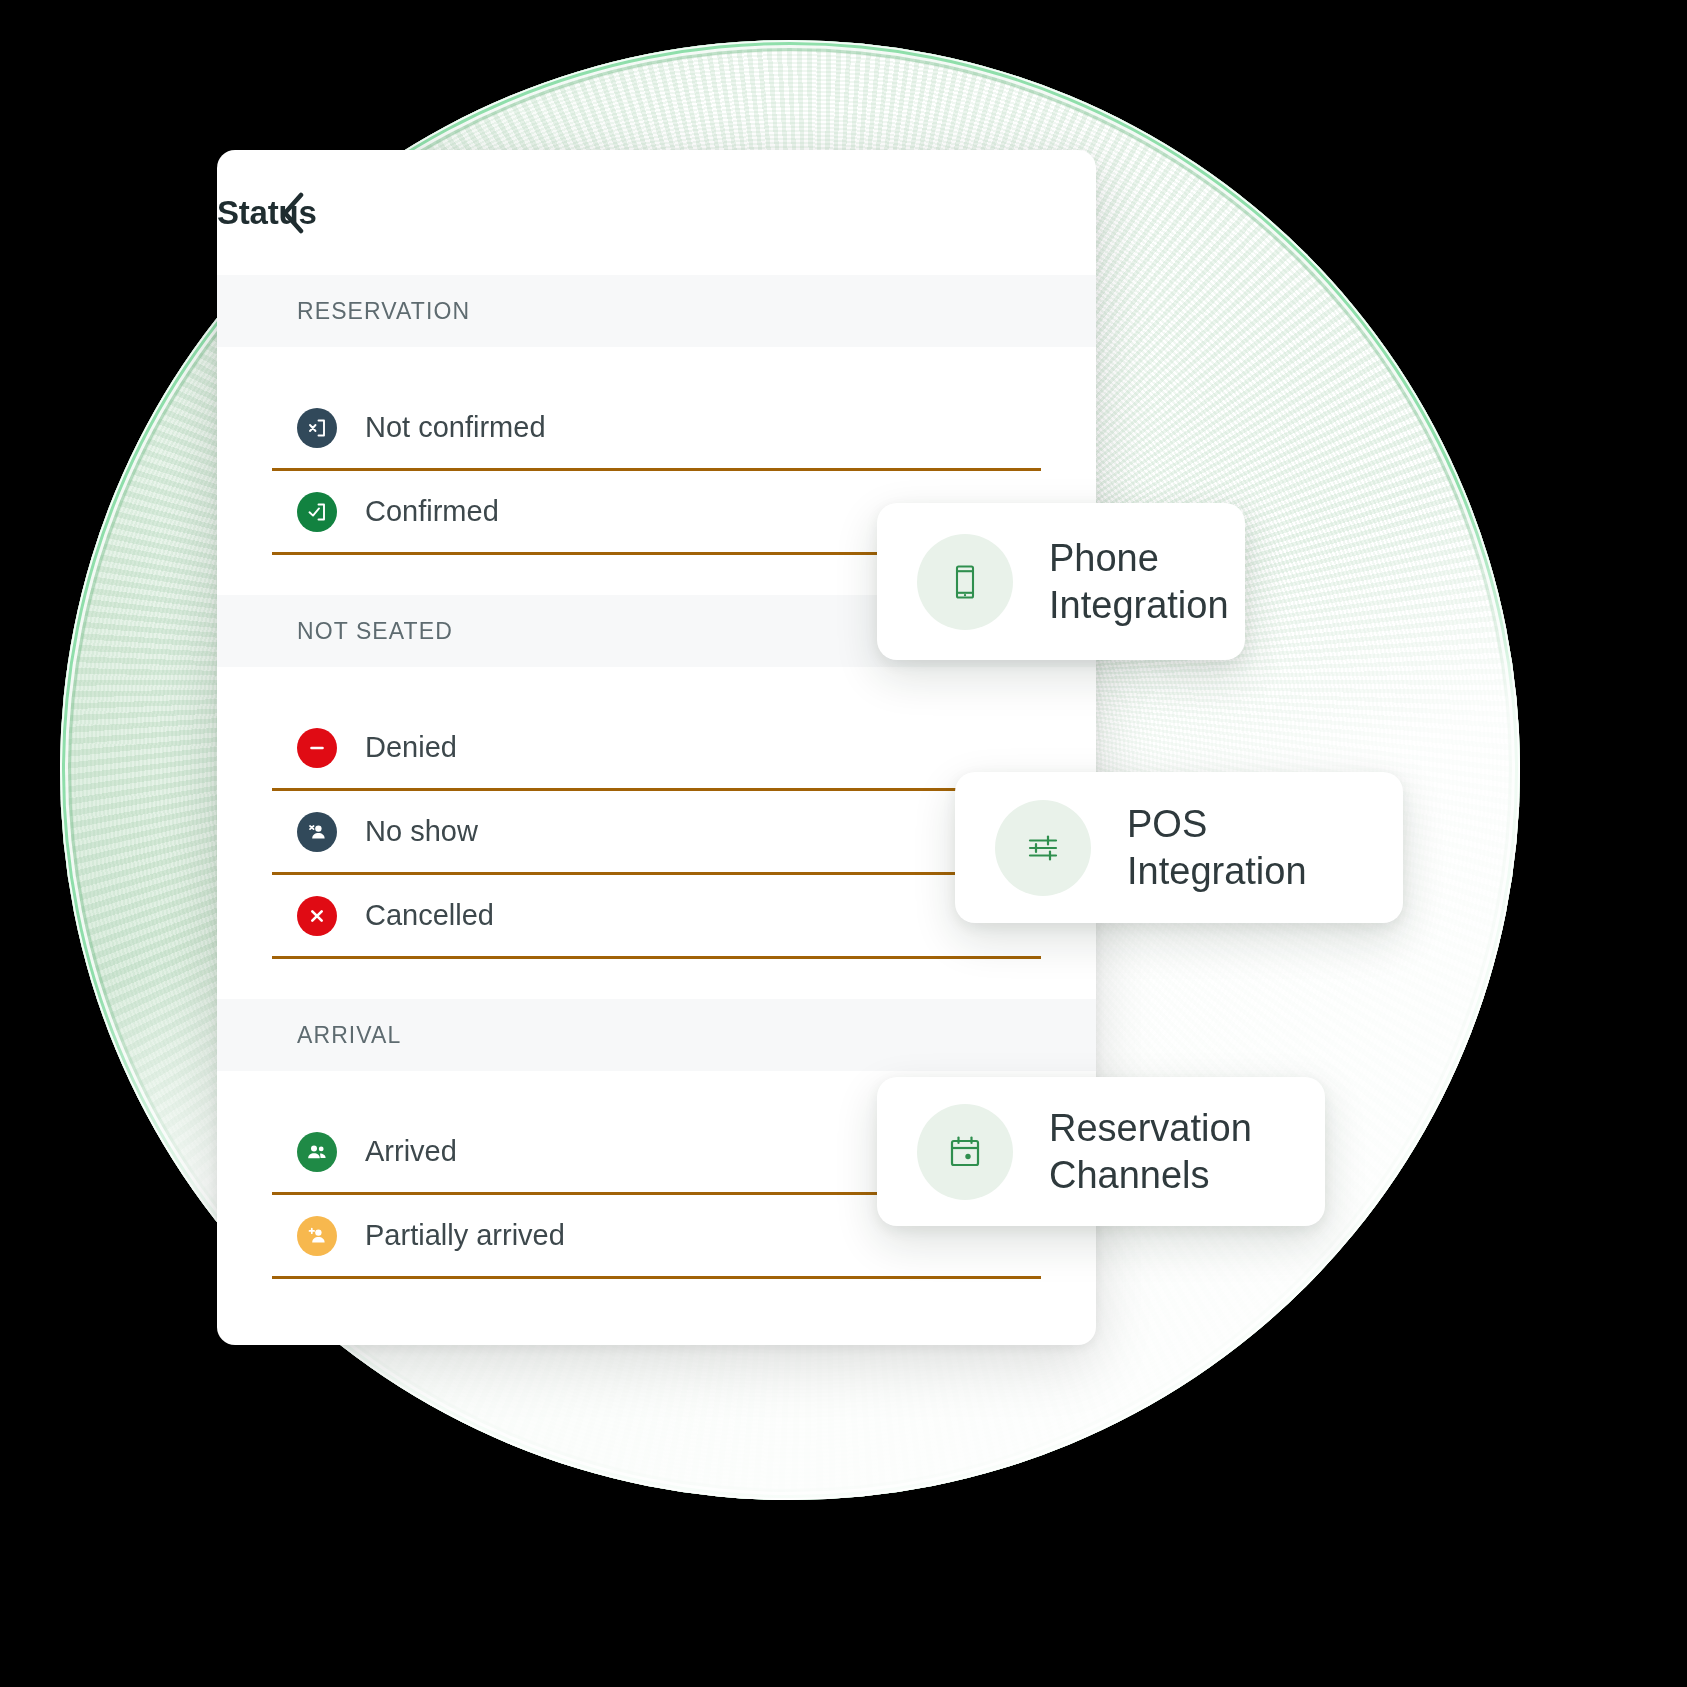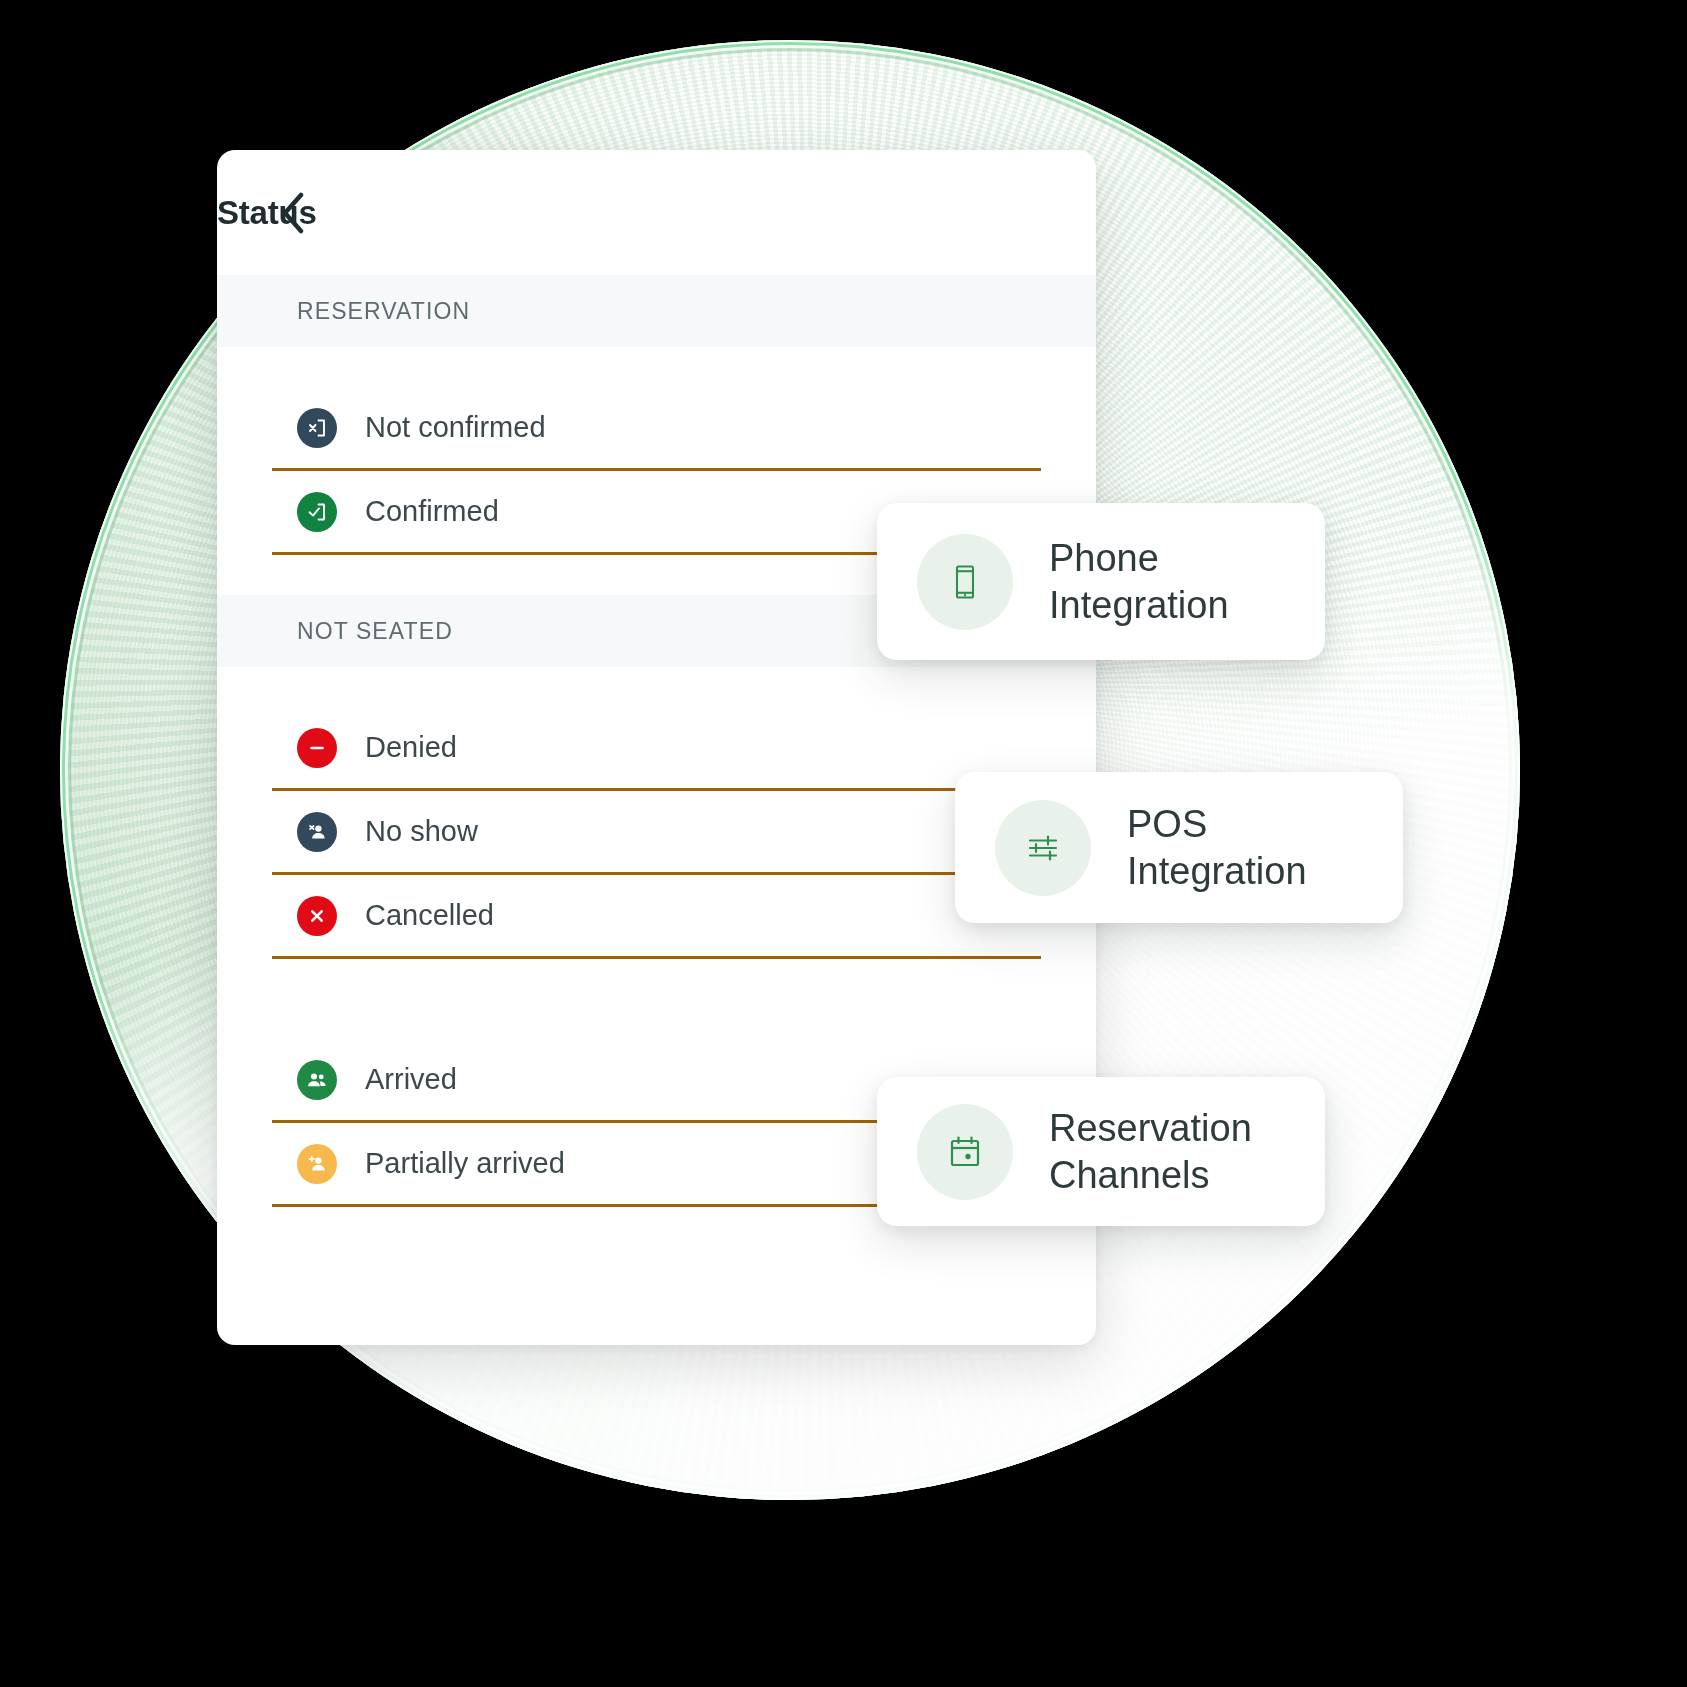--- a/index.html
+++ b/index.html
@@ -159,21 +159,21 @@
   }
   .feature-icon svg { display:block; }
   .feature-label {
     margin-left:36px;
     font-size:38px;
     line-height:1.23;
     color:#2f3a3d;
     white-space:pre-line;
   }
 
-  #card-phone    { left:877px; top:503px;  width:448px; height:157px; }
+  #card-phone    { left:877px; top:503px;  width:368px; height:157px; }
   #card-pos      { left:955px; top:772px;  width:448px; height:151px; }
   #card-channels { left:877px; top:1077px; width:448px; height:149px; }
 </style>
 </head>
 <body>
 
 <div class="stage">
 
   <div class="bg-sphere"></div>
   <div class="sphere-rim"></div>
@@ -257,20 +257,23 @@
           <svg width="24" height="24" viewBox="0 0 24 24" fill="none">
             <path d="M7.3 7.3 L16.7 16.7 M16.7 7.3 L7.3 16.7" stroke="#ffffff" stroke-width="2.6" stroke-linecap="round"></path>
           </svg>
         </span>
         <span class="row-label">Cancelled</span>
       </div>
     </div>
 
     <div class="gap"></div>
 
+    <div class="section-header">
+      <span>ARRIVAL</span>
+    </div>
 
     <div class="gap"></div>
 
     <div class="list">
 
       <div class="row">
         <span class="badge" style="background:#1f8a46">
           <svg width="24" height="24" viewBox="0 0 24 24" fill="none">
             <circle cx="9.0" cy="8.4" r="3.0" fill="#ffffff"></circle>
             <circle cx="16.2" cy="8.9" r="2.4" fill="#ffffff"></circle>

